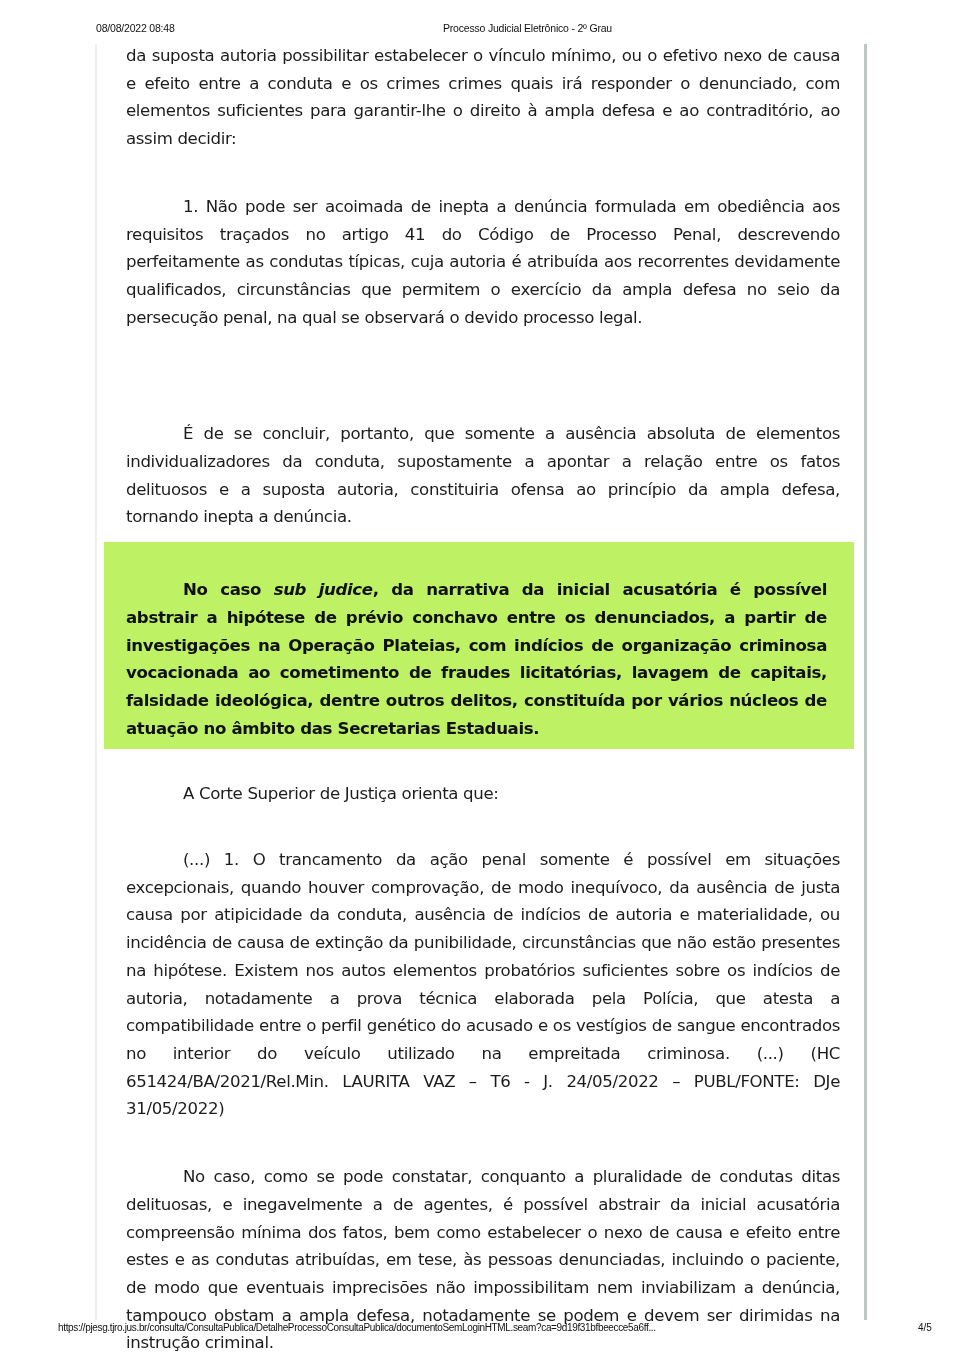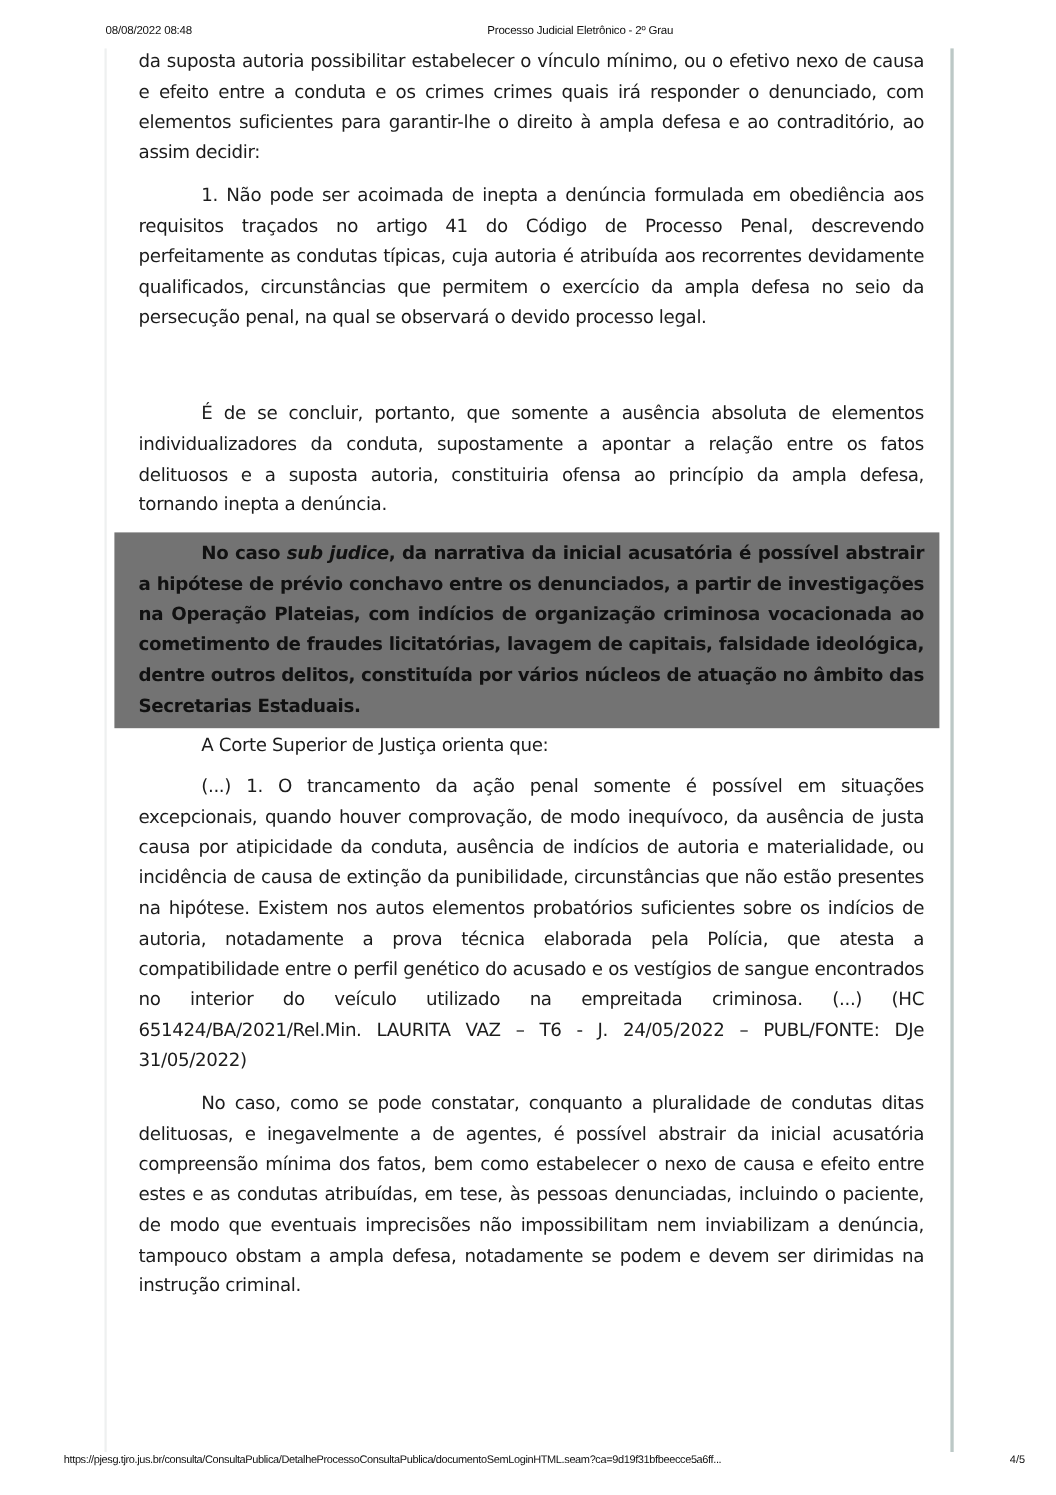--- a/index.html
+++ b/index.html
@@ -22,28 +22,28 @@
       position: absolute; left: 864px; top: 44px; width: 3px; height: 1276px;
       background: #bcc8c6;
     }
 
     .content {
       position: absolute; left: 126px; top: 42px; width: 714px;
       font-family: "DejaVu Sans", sans-serif; font-size: 16.6px; line-height: 27.7px;
       color: #1c1c1c; letter-spacing: -0.35px;
     }
     .para { margin: 0; text-align: justify; text-align-last: left; }
-    .indent { text-indent: 57px; }
+    .indent { text-indent: 57px; margin-top: 29px; }
     .gap-s { height: 9px; }
     .gap-m { height: 11px; }
     .gap-l { height: 51px; }
 
     .highlight {
       position: relative; margin-left: -22px; margin-right: -14px;
-      padding: 5px 14px 7px 22px; background: #737373;
+      padding: 5px 27px 7px 22px; background: #bef264;
       font-weight: bold; color: #111;
     }
     .highlight em { font-style: italic; }
 
     .print-footer {
       position: absolute; top: 1322px; left: 0; width: 960px; height: 16px;
       font-family: "Liberation Sans", sans-serif; font-size: 10px; color: #111; margin-left: 16px;
     }
     .print-footer .url { position: absolute; left: 42px; top: 0; letter-spacing: -0.35px; }
     .print-footer .page { position: absolute; left: 902px; top: 0; }

